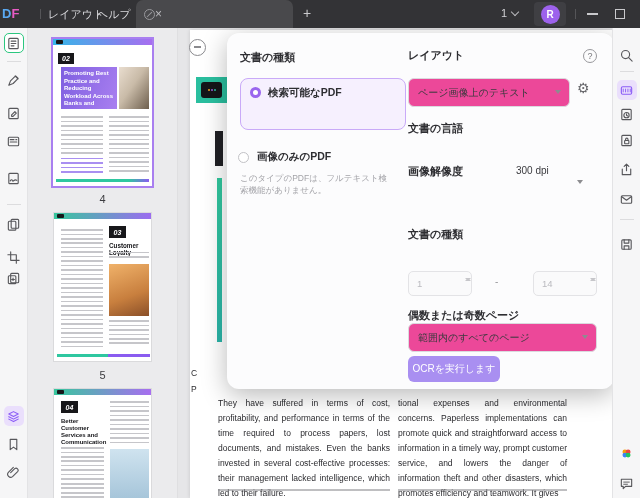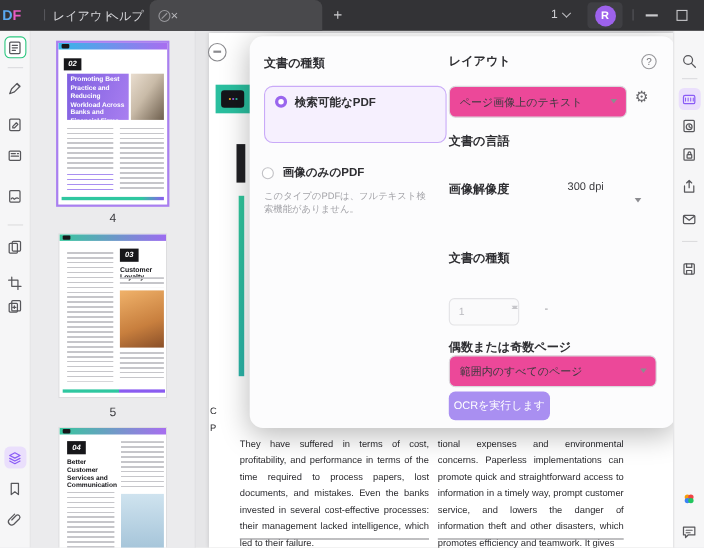--- a/index.html
+++ b/index.html
@@ -346,20 +346,27 @@
     <div class="dlabel" style="left:181px;top:194px">文書の種類</div>
 
     <div class="spin" style="left:181px;top:238px;width:64px">
         <span>1</span>
         <span class="ud">
           <span class="u"></span>
           <span class="d"></span>
         </span>
       </div>
     <div class="dash" style="left:268px;top:243px">-</div>
+    <div class="spin" style="left:306px;top:238px;width:64px">
+        <span>14</span>
+        <span class="ud">
+          <span class="u"></span>
+          <span class="d"></span>
+        </span>
+      </div>
 
     <div class="dlabel" style="left:181px;top:275px">偶数または奇数ページ</div>
     <div class="sel" style="left:181px;top:290px;width:189px">
         <span>範囲内のすべてのページ</span>
         <span class="arr"></span>
       </div>
 
     <div class="btn-run" style="left:181px;top:323px;width:92px;height:26px">OCRを実行します</div>
   </div>
 

